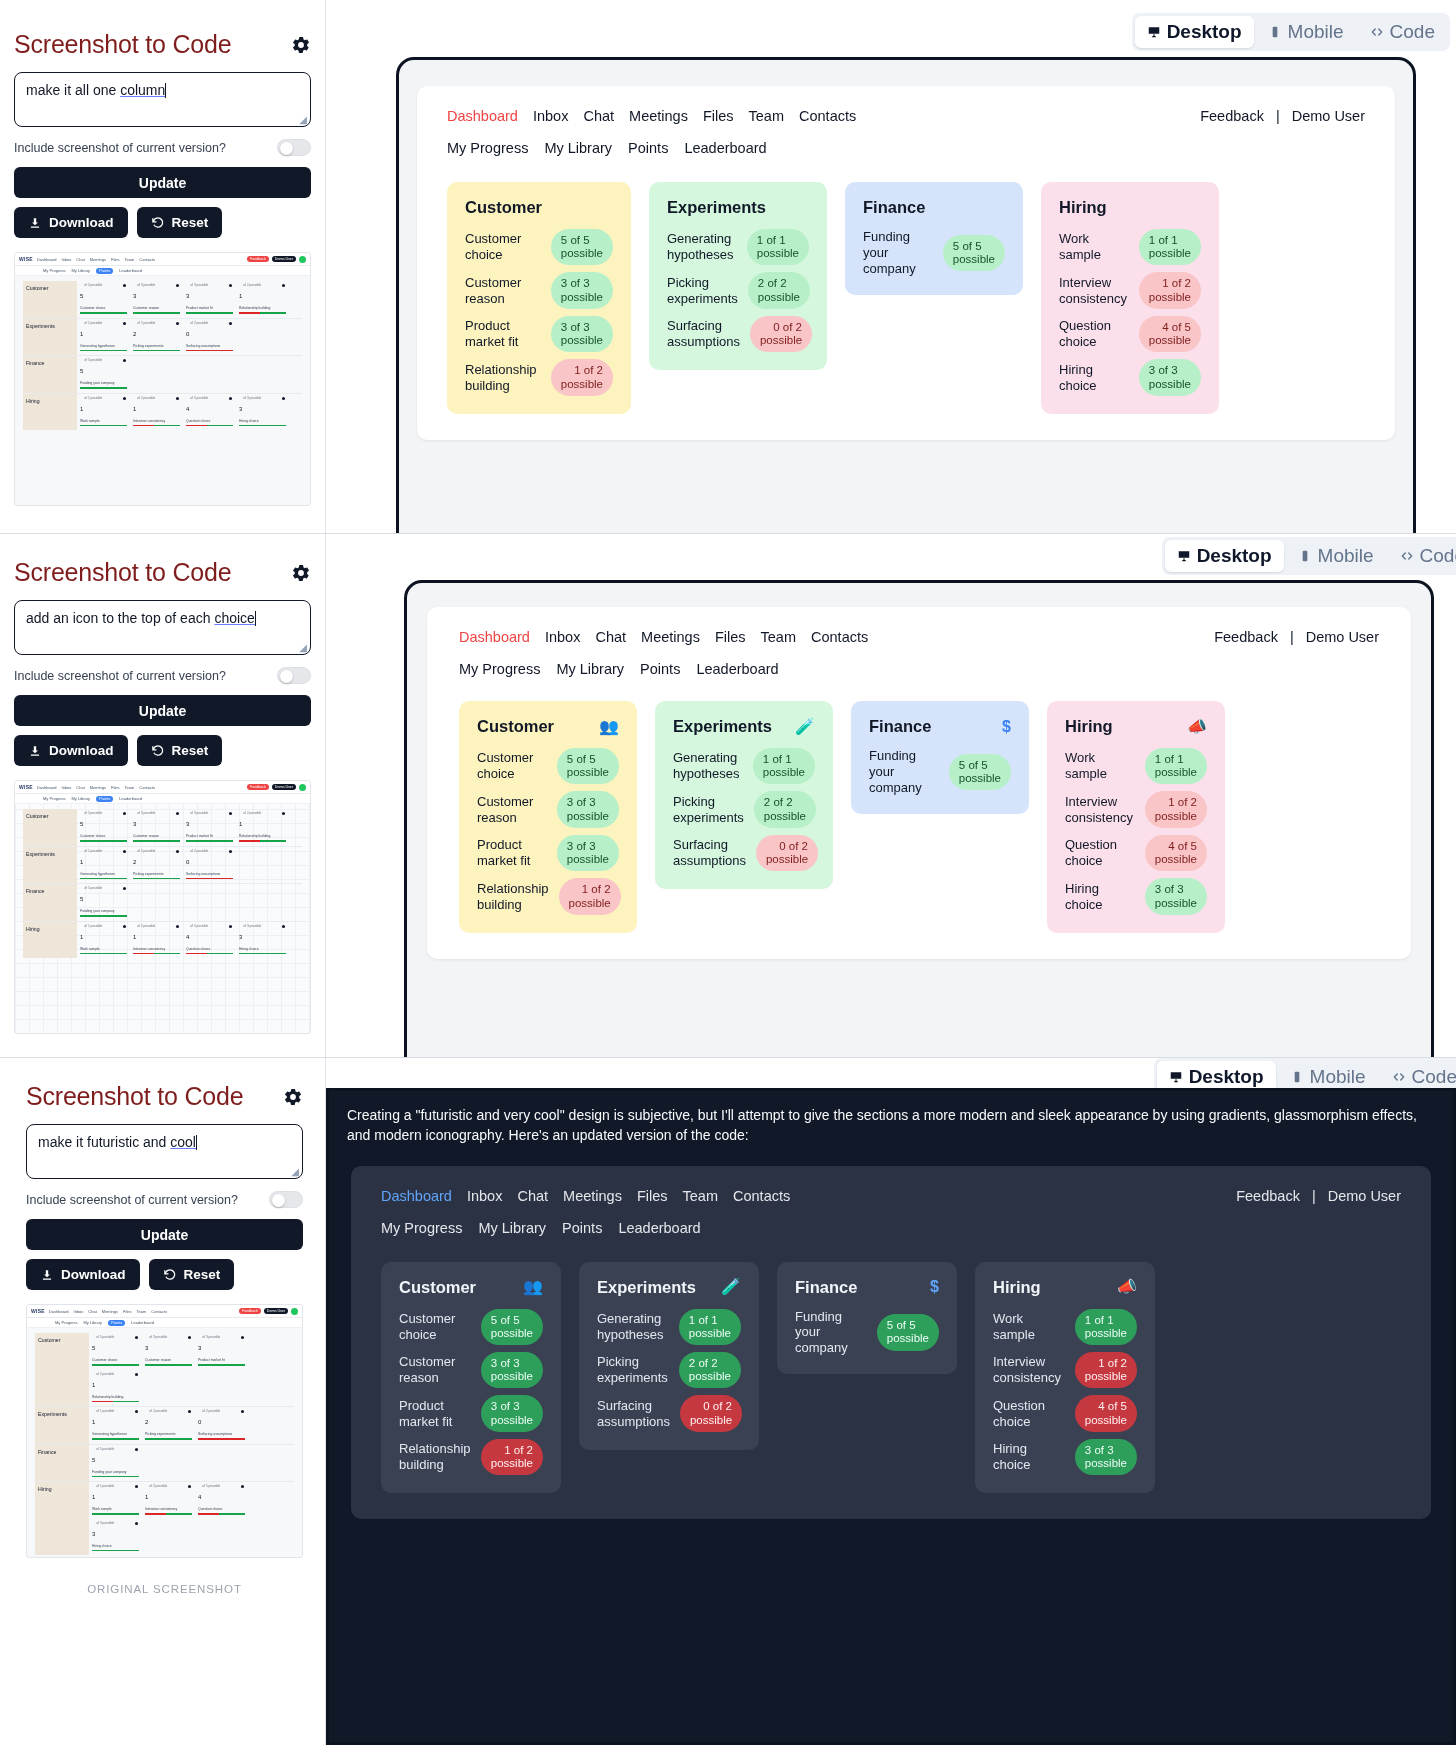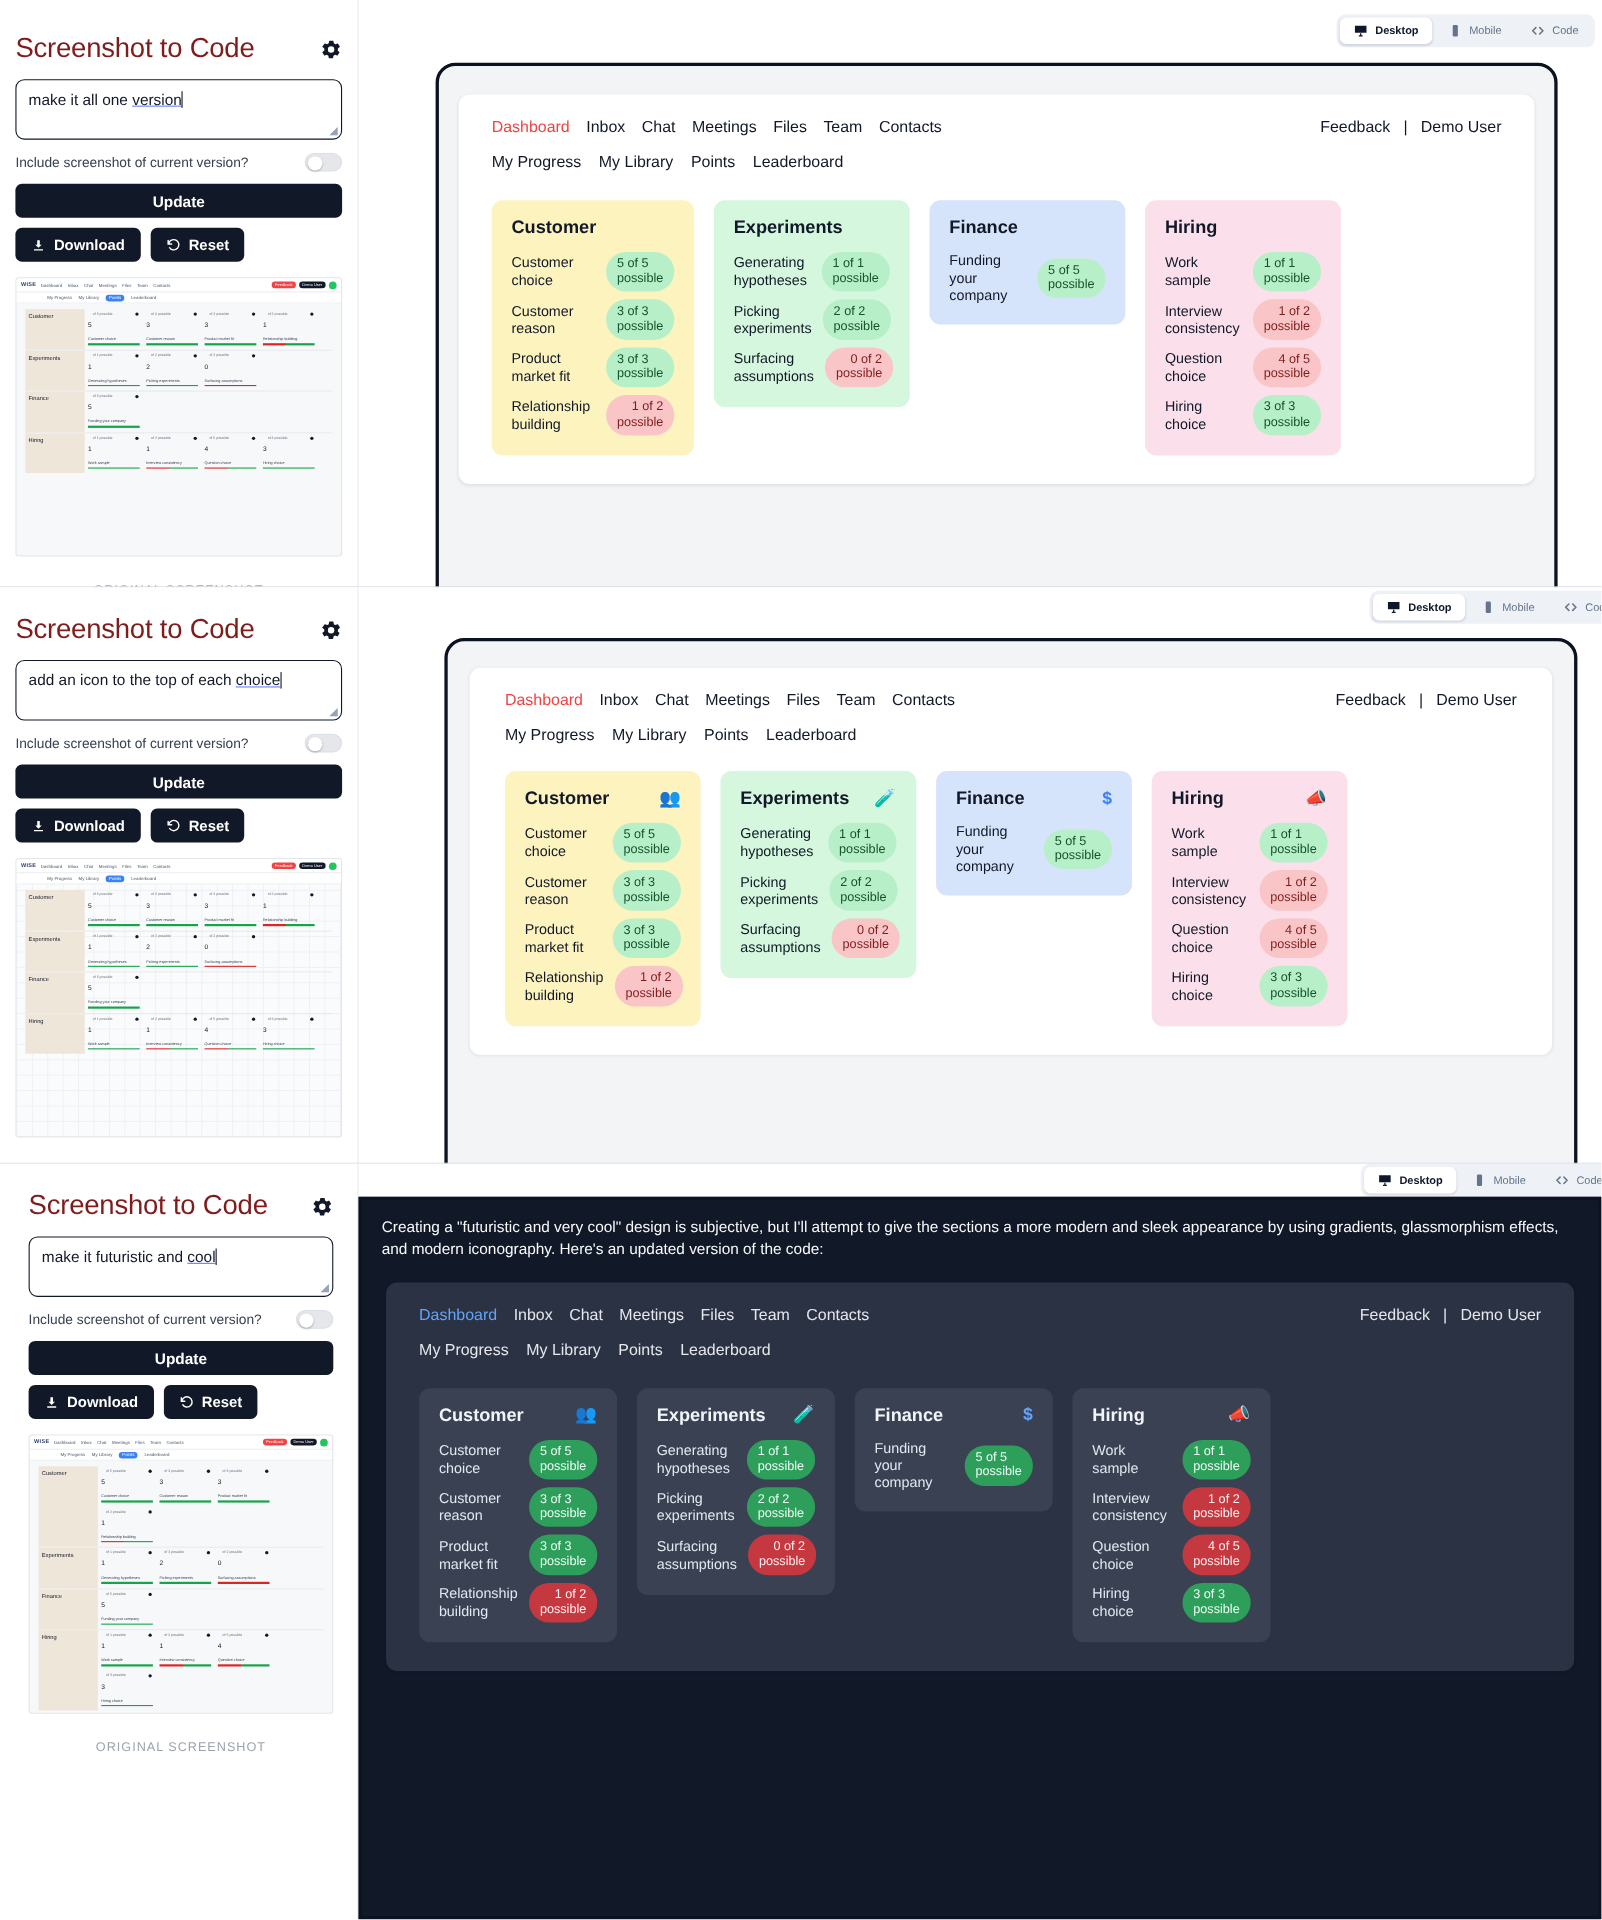--- a/index.html
+++ b/index.html
@@ -88,21 +88,21 @@
   .t-dot { position:absolute; right:4px; top:3px; width:3px; height:3px;
            border-radius:50%; background:#111827; }
 
   
   .preview { position:absolute; left: 326px; top: 0; right: 0; height: 100%;
              background:#fff; }
   .seg-bar { position:absolute; right: 0; display:flex; align-items:center; }
   .seg { display:flex; align-items:center; background:#eef1f6; border-radius:8px;
          padding:3px; gap:2px; }
   .seg-item { display:flex; align-items:center; gap:6px; padding:5px 12px;
-              border-radius:6px; font-size:10px; color:#64748b; }
+              border-radius:6px; font-size:19px; color:#64748b; }
   .seg-item.active { background:#fff; color:#0f172a; font-weight:bold;
                      box-shadow:0 1px 2px rgba(15,23,42,.12); }
   .seg-item svg { width:14px; height:14px; }
 
   .frame { position:absolute; border:3px solid #0b1220; border-radius:18px;
            background:#f3f4f6; overflow:hidden; }
   .frame.dark { background:#111827; border-color:#0b1220; }
 
   .appcard { background:#fff; border-radius:10px; box-shadow:0 1px 3px rgba(15,23,42,.08); }
   .appcard.dark { background:#2b3244; }
@@ -155,21 +155,21 @@
           <div class="sb-title">Screenshot to Code</div>
           <span>
             <svg class="gear" viewBox="0 0 24 24" fill="#111827">
                 <path d="M19.4 13a7.6 7.6 0 0 0 .1-1 7.6 7.6 0 0 0-.1-1l2-1.6a.5.5 0 0 0 .1-.6l-1.9-3.2a.5.5 0 0 0-.6-.2l-2.3.9a7.3 7.3 0 0 0-1.7-1l-.4-2.4a.5.5 0 0 0-.5-.4h-3.8a.5.5 0 0 0-.5.4l-.4 2.4a7.3 7.3 0 0 0-1.7 1l-2.3-.9a.5.5 0 0 0-.6.2L2.5 8.8a.5.5 0 0 0 .1.6L4.6 11a7.6 7.6 0 0 0 0 2l-2 1.6a.5.5 0 0 0-.1.6l1.9 3.2a.5.5 0 0 0 .6.2l2.3-.9c.5.4 1.1.8 1.7 1l.4 2.4a.5.5 0 0 0 .5.4h3.8a.5.5 0 0 0 .5-.4l.4-2.4c.6-.2 1.2-.6 1.7-1l2.3.9a.5.5 0 0 0 .6-.2l1.9-3.2a.5.5 0 0 0-.1-.6l-2-1.6zM12 15.5A3.5 3.5 0 1 1 15.5 12 3.5 3.5 0 0 1 12 15.5z"></path>
               </svg>
           </span>
         </div>
 
         <div class="ta-wrap">
           <div class="sb-textarea"></div>
-          <div class="ta-text"><span>make it all one </span><u>version</u><span class="ta-caret"></span></div>
+          <div class="ta-text"><span>make it all one </span><u>column</u><span class="ta-caret"></span></div>
           <div class="ta-grip">◢</div>
         </div>
 
         <div class="sb-toggle-row">
           <div class="sb-toggle-label">Include screenshot of current version?</div>
           <div class="switch">
               <div class="knob"></div>
             </div>
         </div>
 

